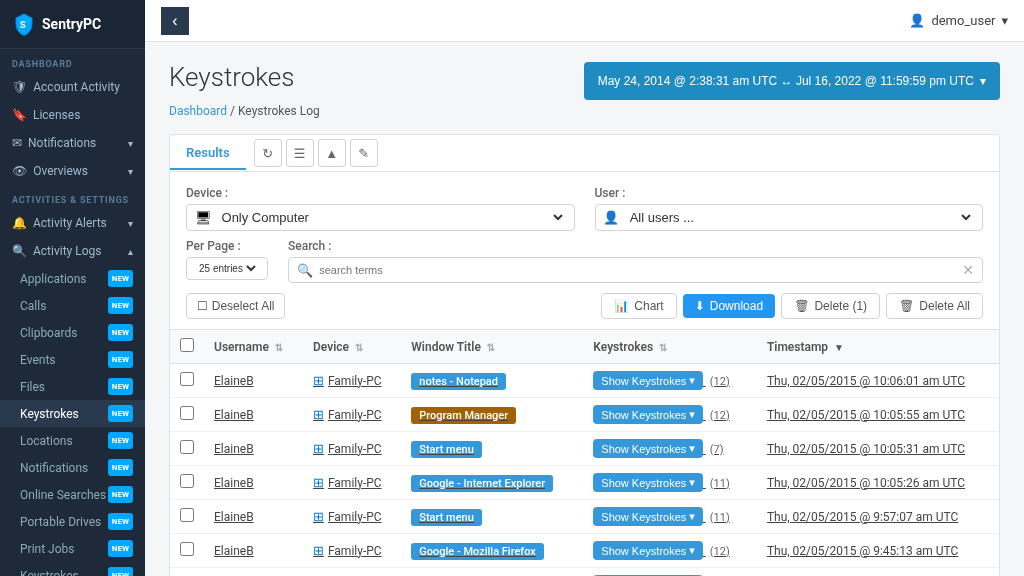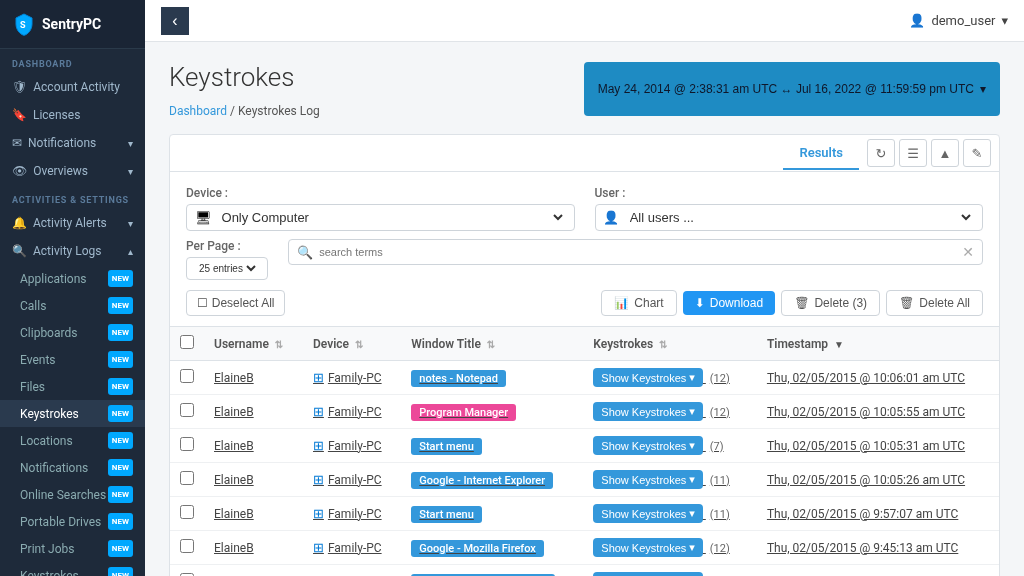--- a/index.html
+++ b/index.html
@@ -20,21 +20,21 @@
     
     .main-content { flex: 1; display: flex; flex-direction: column; overflow: hidden; }
     .topbar { background: #fff; border-bottom: 1px solid #e0e4e8; display: flex; align-items: center; justify-content: flex-end; padding: 0 16px; height: 42px; flex-shrink: 0; }
     .topbar-user { display: flex; align-items: center; gap: 6px; color: #444; font-size: 13px; cursor: pointer; }
 
     .content-area { flex: 1; overflow-y: auto; padding: 20px 24px; }
     .page-header { display: flex; align-items: flex-start; justify-content: space-between; margin-bottom: 16px; }
     .page-title { font-size: 26px; font-weight: 300; color: #333; }
     .breadcrumb { font-size: 12px; color: #888; margin-top: 12px; }
     .breadcrumb span { color: #555; }
-    .date-range-btn { background: #1e8bc3; color: #0f172a; border: none; border-radius: 4px; padding: 20px 14px; font-size: 12px; cursor: pointer; display: flex; align-items: center; gap: 6px; white-space: nowrap; }
+    .date-range-btn { background: #1e8bc3; color: #ffffff; border: none; border-radius: 4px; padding: 12px 14px; font-size: 12px; cursor: pointer; display: flex; align-items: center; gap: 6px; white-space: nowrap; }
 
     
     .results-panel { background: #fff; border: 1px solid #dde2e7; border-radius: 4px; }
     .results-tab-item { padding: 8px 16px; font-size: 13px; color: #555; cursor: pointer; border-bottom: 2px solid transparent; margin-bottom: -1px; }
     .results-tab-item.active { border-bottom: 2px solid #3498db; color: #3498db; font-weight: 600; }
 
     .filter-row { display: flex; gap: 20px; padding: 14px 16px 0; flex-wrap: wrap; }
     .filter-group { display: flex; flex-direction: column; gap: 4px; }
     .filter-group.wide { flex: 1; }
     .filter-label { font-size: 12px; color: #666; font-weight: 500; }
@@ -60,21 +60,21 @@
     .data-table th .sort-icon { color: #aaa; font-size: 10px; margin-left: 3px; }
     .data-table td { padding: 7px 10px; border-bottom: 1px solid #eef0f2; color: #444; vertical-align: middle; text-decoration: underline; }
     .win-badge { background: #3498db; color: #fff; border-radius: 3px; padding: 2px 8px; font-size: 11px; font-weight: 500; white-space: nowrap; }
     .keystrokes-btn { background: #3498db; color: #fff; border: none; border-radius: 4px; padding: 3px 8px; font-size: 11px; cursor: pointer; display: inline-flex; align-items: center; gap: 3px; }
     .keystrokes-count { color: #666; margin-left: 4px; font-size: 11px; }
     .device-cell { display: flex; align-items: center; gap: 4px; }
     .checkbox-cell { width: 30px; }
     input[type=checkbox] { width: 14px; height: 14px; cursor: pointer; }
     .toolbar-icon-btn { background: none; border: 1px solid #ced4da; border-radius: 3px; width: 28px; height: 28px; display: flex; align-items: center; justify-content: center; cursor: pointer; color: #666; font-size: 13px; }
 
-    .results-header-row { display: flex; align-items: center; justify-content: flex-end; border-bottom: 1px solid #dde2e7; }
+    .results-header-row { display: flex; align-items: center; justify-content: flex-start; border-bottom: 1px solid #dde2e7; }
     .results-tab-group { display: flex; }
     .toolbar-actions { display: flex; align-items: center; gap: 4px; padding: 4px 8px; }
   </style>
 </head>
 <body>
 
 <nav class="sidebar">
   <div class="sidebar-logo">
     <svg class="logo-icon" viewBox="0 0 24 24" fill="none">
       <path d="M12 2L4 6v6c0 5.25 3.5 10.15 8 11.35C16.5 22.15 20 17.25 20 12V6L12 2z" fill="#00a8ff" stroke="#0088dd" stroke-width="1"></path>
@@ -237,20 +237,21 @@
       <div class="filter-row" style="padding-top:8px;">
         <div class="filter-group">
           <div class="filter-label">Per Page :</div>
           <div class="per-page-wrapper">
             <select>
               <option>25 entries</option>
             </select>
           </div>
         </div>
         <div class="filter-group wide">
+          <div class="filter-label">Search :</div>
           <div class="filter-input-wrapper">
             <span style="color:#aaa;">🔍</span>
             <input type="text" placeholder="search terms" style="">
             <span class="clear-btn">✕</span>
           </div>
         </div>
       </div>
 
       <div class="action-row">
         <button class="deselect-btn">
@@ -261,21 +262,21 @@
           <button class="btn-chart">
             <span>📊</span>
             <span>Chart</span>
           </button>
           <button class="btn-download">
             <span>⬇</span>
             <span>Download</span>
           </button>
           <button class="btn-delete">
             <span>🗑</span>
-            <span>Delete (3)</span>
+            <span>Delete (1)</span>
           </button>
           <button class="btn-delete-all">
             <span>🗑</span>
             <span>Delete All</span>
           </button>
         </div>
       </div>
 
       <div style="overflow-x:auto;">
         <table class="data-table">
@@ -319,21 +320,21 @@
       <input type="checkbox" style="">
     </td>
     <td>ElaineB</td>
     <td>
       <div class="device-cell">
         <span style="color:#0078d4;font-size:13px;">⊞</span>
         <span>Family-PC</span>
       </div>
     </td>
     <td>
-      <span class="win-badge" style="background:#ec4899">Program Manager</span>
+      <span class="win-badge" style="background:#a16207">Program Manager</span>
     </td>
     <td>
       <button class="keystrokes-btn">
         Show Keystrokes <span>▾</span>
       </button>
       <span class="keystrokes-count">(12)</span>
     </td>
     <td>Thu, 02/05/2015 @ 10:05:55 am UTC</td>
   </tr>
               <tr>

